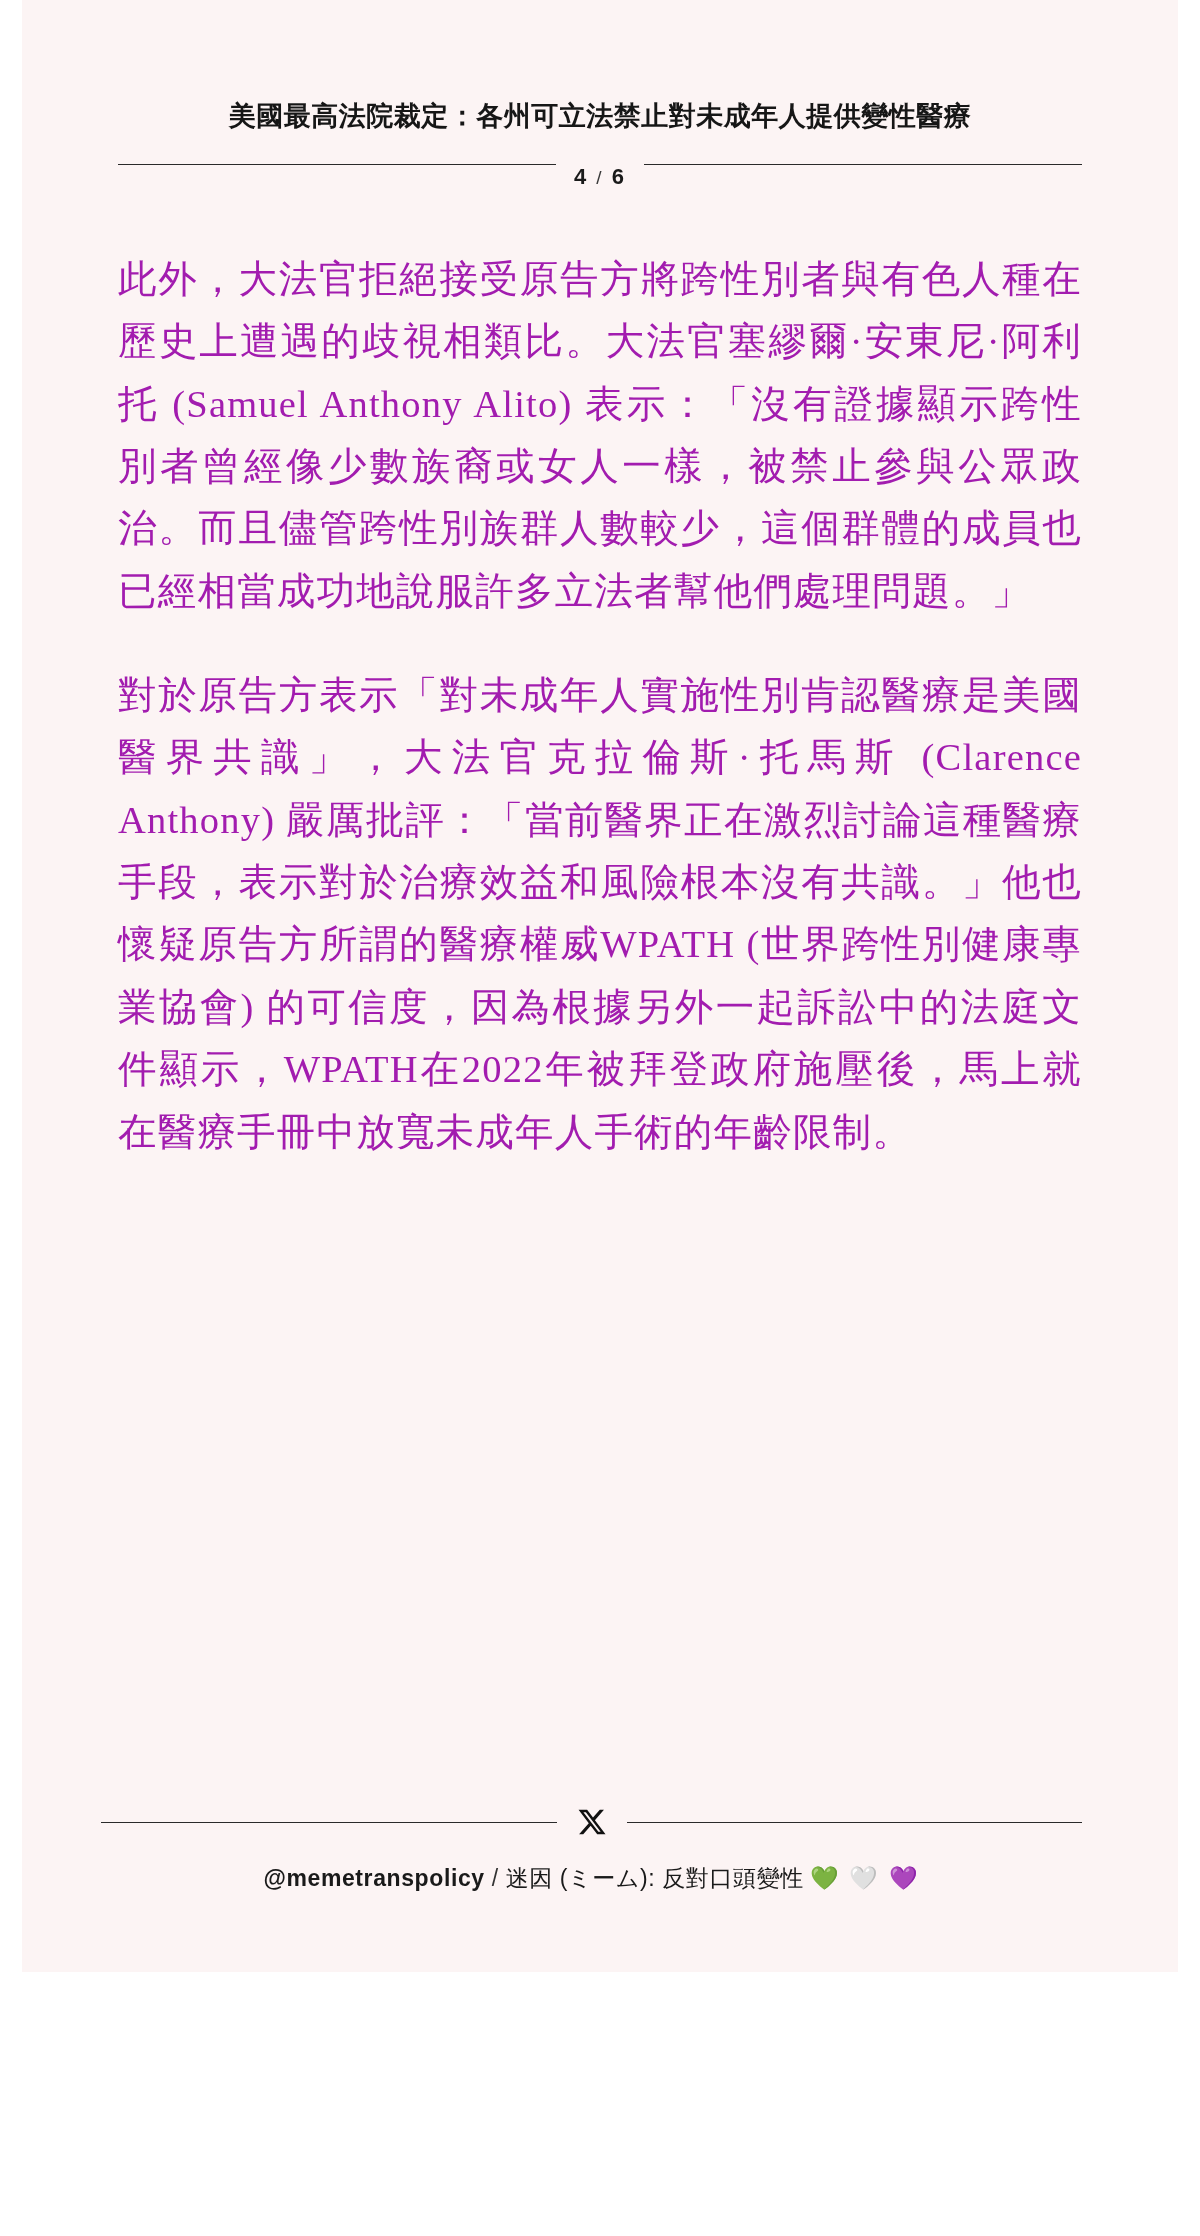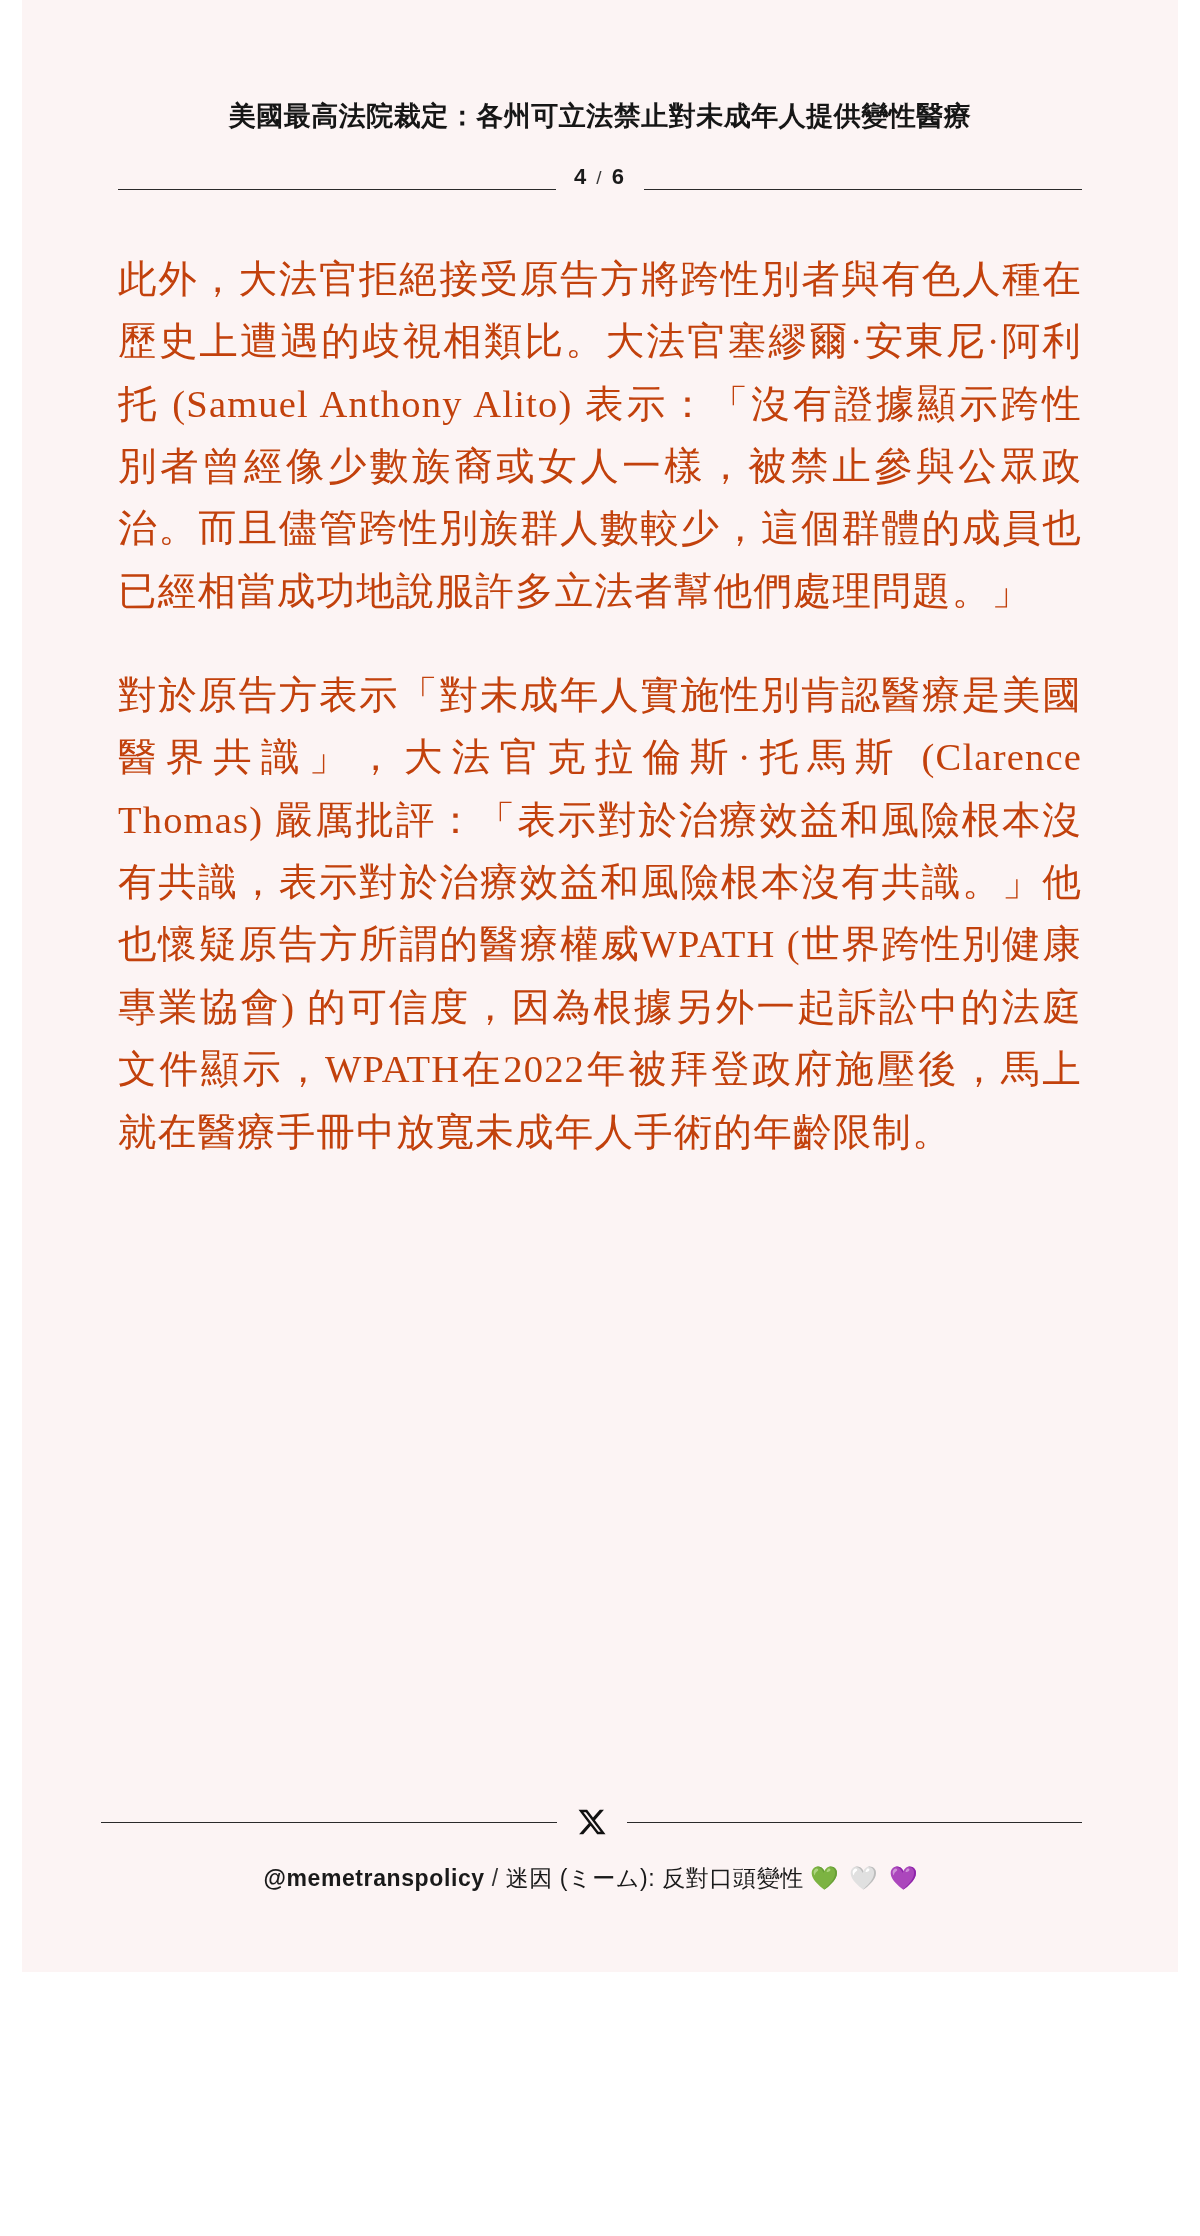--- a/index.html
+++ b/index.html
@@ -55,21 +55,21 @@
     font-weight: bold;
     font-size: 27px;
     line-height: 1.55;
     color: #161616;
     text-align: center;
     letter-spacing: 0.5px;
   }
   .pager {
     margin-top: 26px;
     display: flex;
-    align-items: flex-end;
+    align-items: flex-start;
     gap: 18px;
   }
   .pager .rule {
     flex: 1;
     height: 1px;
     background: #2a2a2a;
   }
   .pager .pg {
     font-family: "Liberation Sans", "DejaVu Sans", sans-serif;
     font-size: 22px;
@@ -85,21 +85,21 @@
     font-size: 19px;
     color: #3a3a3a;
   }
   .body {
     margin-top: 58px;
   }
   .para {
     font-family: "Liberation Serif", "DejaVu Serif", serif;
     font-size: 38.5px;
     line-height: 1.62;
-    color: #c2410c;
+    color: #a21caf;
     letter-spacing: 1.2px;
     text-align: justify;
     text-justify: inter-ideograph;
     margin: 0 0 42px 0;
   }
   .footer {
     position: absolute;
     left: 5px;
     right: 22px;
     bottom: 78px;
@@ -156,21 +156,21 @@
       <div class="pg">
         <b>4</b>
         <span class="sep">/</span>
         <b>6</b>
       </div>
       <div class="rule"></div>
     </div>
 
     <div class="body">
       <p class="para">此外，大法官拒絕接受原告方將跨性別者與有色人種在歷史上遭遇的歧視相類比。大法官塞繆爾·安東尼·阿利托 (Samuel Anthony Alito) 表示：「沒有證據顯示跨性別者曾經像少數族裔或女人一樣，被禁止參與公眾政治。而且儘管跨性別族群人數較少，這個群體的成員也已經相當成功地說服許多立法者幫他們處理問題。」</p>
-      <p class="para">對於原告方表示「對未成年人實施性別肯認醫療是美國醫界共識」，大法官克拉倫斯·托馬斯 (Clarence Thomas) 嚴厲批評：「表示對於治療效益和風險根本沒有共識，表示對於治療效益和風險根本沒有共識。」他也懷疑原告方所謂的醫療權威WPATH (世界跨性別健康專業協會) 的可信度，因為根據另外一起訴訟中的法庭文件顯示，WPATH在2022年被拜登政府施壓後，馬上就在醫療手冊中放寬未成年人手術的年齡限制。</p>
+      <p class="para">對於原告方表示「對未成年人實施性別肯認醫療是美國醫界共識」，大法官克拉倫斯·托馬斯 (Clarence Anthony) 嚴厲批評：「當前醫界正在激烈討論這種醫療手段，表示對於治療效益和風險根本沒有共識。」他也懷疑原告方所謂的醫療權威WPATH (世界跨性別健康專業協會) 的可信度，因為根據另外一起訴訟中的法庭文件顯示，WPATH在2022年被拜登政府施壓後，馬上就在醫療手冊中放寬未成年人手術的年齡限制。</p>
     </div>
 
   </div>
 
   <div class="footer">
     <div class="footer-rule-row">
       <div class="rule"></div>
       <span>
         <svg class="x-logo" viewBox="0 0 24 24" xmlns="http://www.w3.org/2000/svg" aria-hidden="true">
           <path fill="#111111" d="M18.244 2.25h3.308l-7.227 8.26 8.502 11.24H16.17l-5.214-6.817L4.99 21.75H1.68l7.73-8.835L1.254 2.25H8.08l4.713 6.231zm-1.161 17.52h1.833L7.084 4.126H5.117z"></path>

